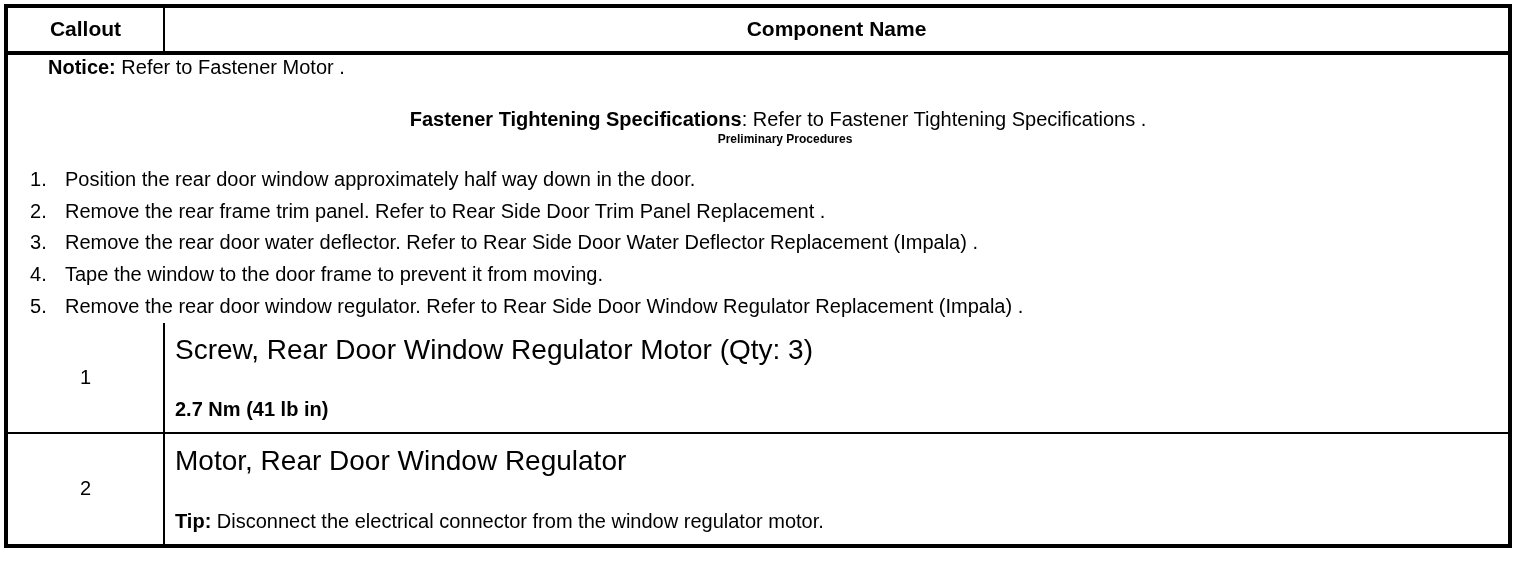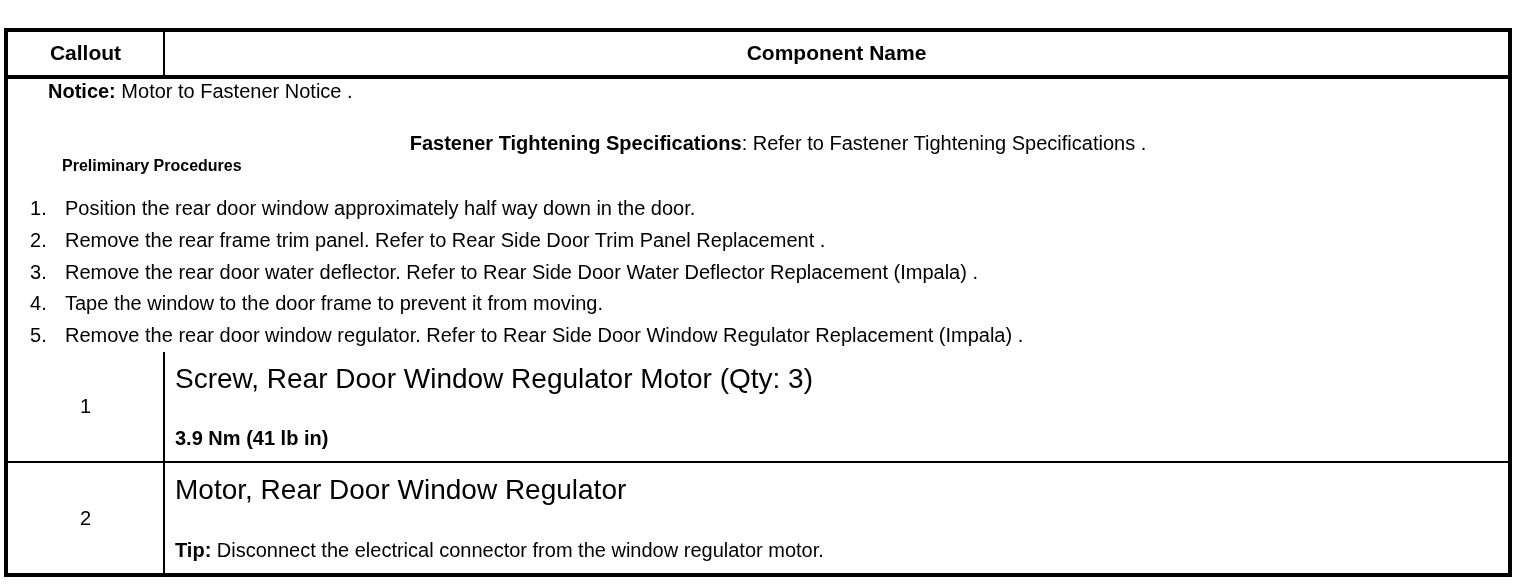--- a/index.html
+++ b/index.html
@@ -26,21 +26,20 @@
   .comp-table {
     position: absolute;
     left: 4px;
     top: 4px;
     width: 1508px;           
     border: 4px solid #000000;
     border-collapse: collapse;
     background: #0c4a6e;
     box-sizing: border-box;
     table-layout: fixed;
-    margin-top: 24px;
   }
 
   .col-callout { width: 158px; }
   .col-name    { width: auto; }
 
   .comp-table td,
   .comp-table th {
     border: 0;
     padding: 0;
     vertical-align: top;
@@ -71,24 +70,25 @@
     font-size: 20px;
     line-height: 1.28;
     margin: 0 0 26px 0;
     white-space: nowrap;
   }
   .proc-line:last-of-type { margin-bottom: 0; text-align: center; }
 
   .proc-line b { font-weight: bold; padding-left: 40px; }
 
   .prelim-heading {
-    font-size: 16px;
+    font-size: 12px;
     font-weight: bold;
     margin: 0 0 16px 54px;
     line-height: 1.3;
+    text-align: center;
   }
 
   ol.proc-list {
     margin: 0;
     padding: 0 0 0 0;
     list-style: none;
     counter-reset: step;
   }
   ol.proc-list li {
     counter-increment: step;
@@ -156,21 +156,21 @@
         <th class="hdr-callout">Callout</th>
         <th class="hdr-name">Component Name</th>
       </tr>
     </thead>
 
     <tbody>
       <tr>
         <td class="proc-cell" colspan="2">
 
           <p class="proc-line">
-            <b>Notice:</b><span> Motor to Fastener Notice .</span>
+            <b>Notice:</b><span> Refer to Fastener Motor .</span>
           </p>
 
           <p class="proc-line">
             <b>Fastener Tightening Specifications</b><span>: Refer to Fastener Tightening Specifications .</span>
           </p>
 
           <div class="prelim-heading">Preliminary Procedures</div>
 
           <ol class="proc-list">
             <li>Position the rear door window approximately half way down in the door.</li>
@@ -180,21 +180,21 @@
             <li>Remove the rear door window regulator. Refer to Rear Side Door Window Regulator Replacement (Impala) .</li>
           </ol>
 
         </td>
       </tr>
 
       <tr class="callout-row">
         <td class="callout-num">1</td>
         <td class="callout-desc">
           <p class="desc-main">Screw, Rear Door Window Regulator Motor (Qty: 3)</p>
-          <p class="desc-sub bold-all">3.9 Nm (41 lb in)</p>
+          <p class="desc-sub bold-all">2.7 Nm (41 lb in)</p>
         </td>
       </tr>
 
       <tr class="callout-row">
         <td class="callout-num">2</td>
         <td class="callout-desc">
           <p class="desc-main">Motor, Rear Door Window Regulator</p>
           <p class="desc-sub">
             <b>Tip:</b><span> Disconnect the electrical connector from the window regulator motor.</span>
           </p>

